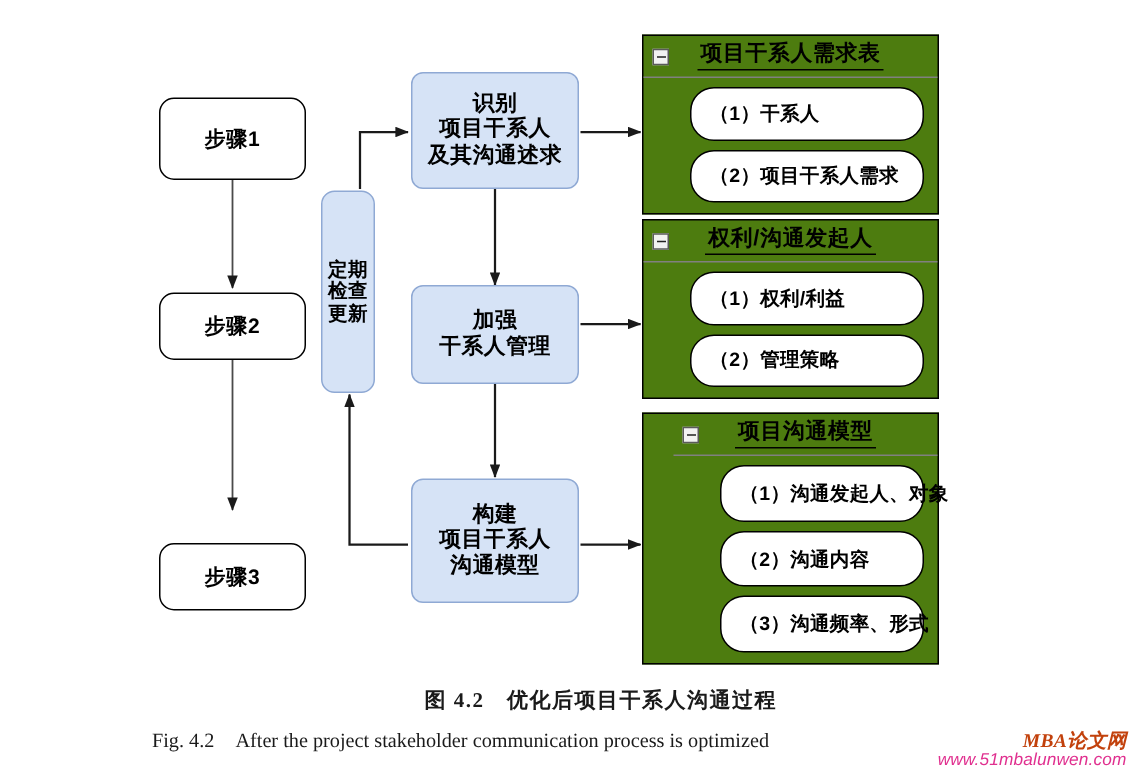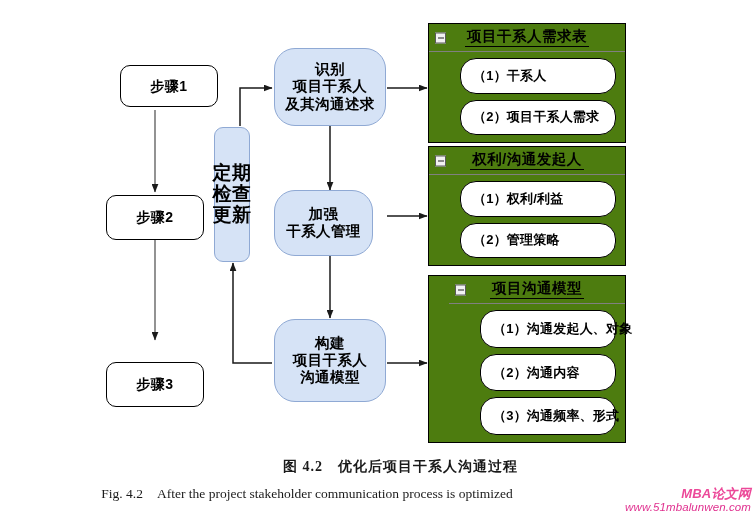--- a/index.html
+++ b/index.html
@@ -50,34 +50,34 @@
     border-radius: 10px;
     font-size: 14px;
     font-weight: 700;
     letter-spacing: 0.5px;
   }
 
   
   .proc-box {
     background: #d6e3f6;
     border: 1px solid #8fa9d4;
-    border-radius: 21px;
+    border-radius: 8px;
     font-size: 14.5px;
     font-weight: 700;
     letter-spacing: 0.4px;
   }
   .proc-box .lines { display: block; }
   .proc-box .lines span { display: block; white-space: nowrap; }
 
   
   .vert-box {
     background: #d6e3f6;
     border: 1px solid #8fa9d4;
     border-radius: 9px;
-    font-size: 19px;
+    font-size: 13px;
     font-weight: 700;
     flex-direction: column;
     letter-spacing: 0.4px;
   }
   .vert-box span { display: block; line-height: 1.1; white-space: nowrap; }
 
   
   .panel {
     position: absolute;
     box-sizing: border-box;
@@ -183,22 +183,23 @@
     position: absolute;
     right: 4px;
     bottom: 1px;
     text-align: right;
     line-height: 1.12;
   }
   .wm-top {
     font-size: 13px;
     font-weight: 700;
     font-style: italic;
-    color: #ec4899;
+    color: #c2410c;
     letter-spacing: 0.2px;
+    font-family: Liberation Serif, serif;
   }
   .wm-bottom {
     font-size: 11.5px;
     font-style: italic;
     color: #e0308f;
     letter-spacing: 0.1px;
   }
 </style>
 </head>
 <body>
@@ -224,21 +225,21 @@
 
     <line x1="330" y1="256" x2="330" y2="318" stroke="#1a1a1a" stroke-width="1.5" marker-end="url(#arrowhead)"></line>
 
     <line x1="387" y1="88" x2="427" y2="88" stroke="#1a1a1a" stroke-width="1.5" marker-end="url(#arrowhead)"></line>
 
     <line x1="387" y1="216" x2="427" y2="216" stroke="#1a1a1a" stroke-width="1.5" marker-end="url(#arrowhead)"></line>
 
     <line x1="387" y1="363" x2="427" y2="363" stroke="#1a1a1a" stroke-width="1.5" marker-end="url(#arrowhead)"></line>
   </svg>
 
-  <div class="node step-box" style="left:120px; top:65px; width:98px; height:42px;">
+  <div class="node step-box" style="left:106px; top:65px; width:98px; height:55px;">
     <span>步骤1</span>
   </div>
 
   <div class="node step-box" style="left:106px; top:195px; width:98px; height:45px;">
     <span>步骤2</span>
   </div>
 
   <div class="node step-box" style="left:106px; top:362px; width:98px; height:45px;">
     <span>步骤3</span>
   </div>
@@ -250,21 +251,21 @@
   </div>
 
   <div class="node proc-box" style="left:274px; top:48px; width:112px; height:78px;">
     <span class="lines">
       <span>识别</span>
       <span>项目干系人</span>
       <span>及其沟通述求</span>
     </span>
   </div>
 
-  <div class="node proc-box" style="left:274px; top:190px; width:99px; height:66px;">
+  <div class="node proc-box" style="left:274px; top:190px; width:112px; height:66px;">
     <span class="lines">
       <span>加强</span>
       <span>干系人管理</span>
     </span>
   </div>
 
   <div class="node proc-box" style="left:274px; top:319px; width:112px; height:83px;">
     <span class="lines">
       <span>构建</span>
       <span>项目干系人</span>

